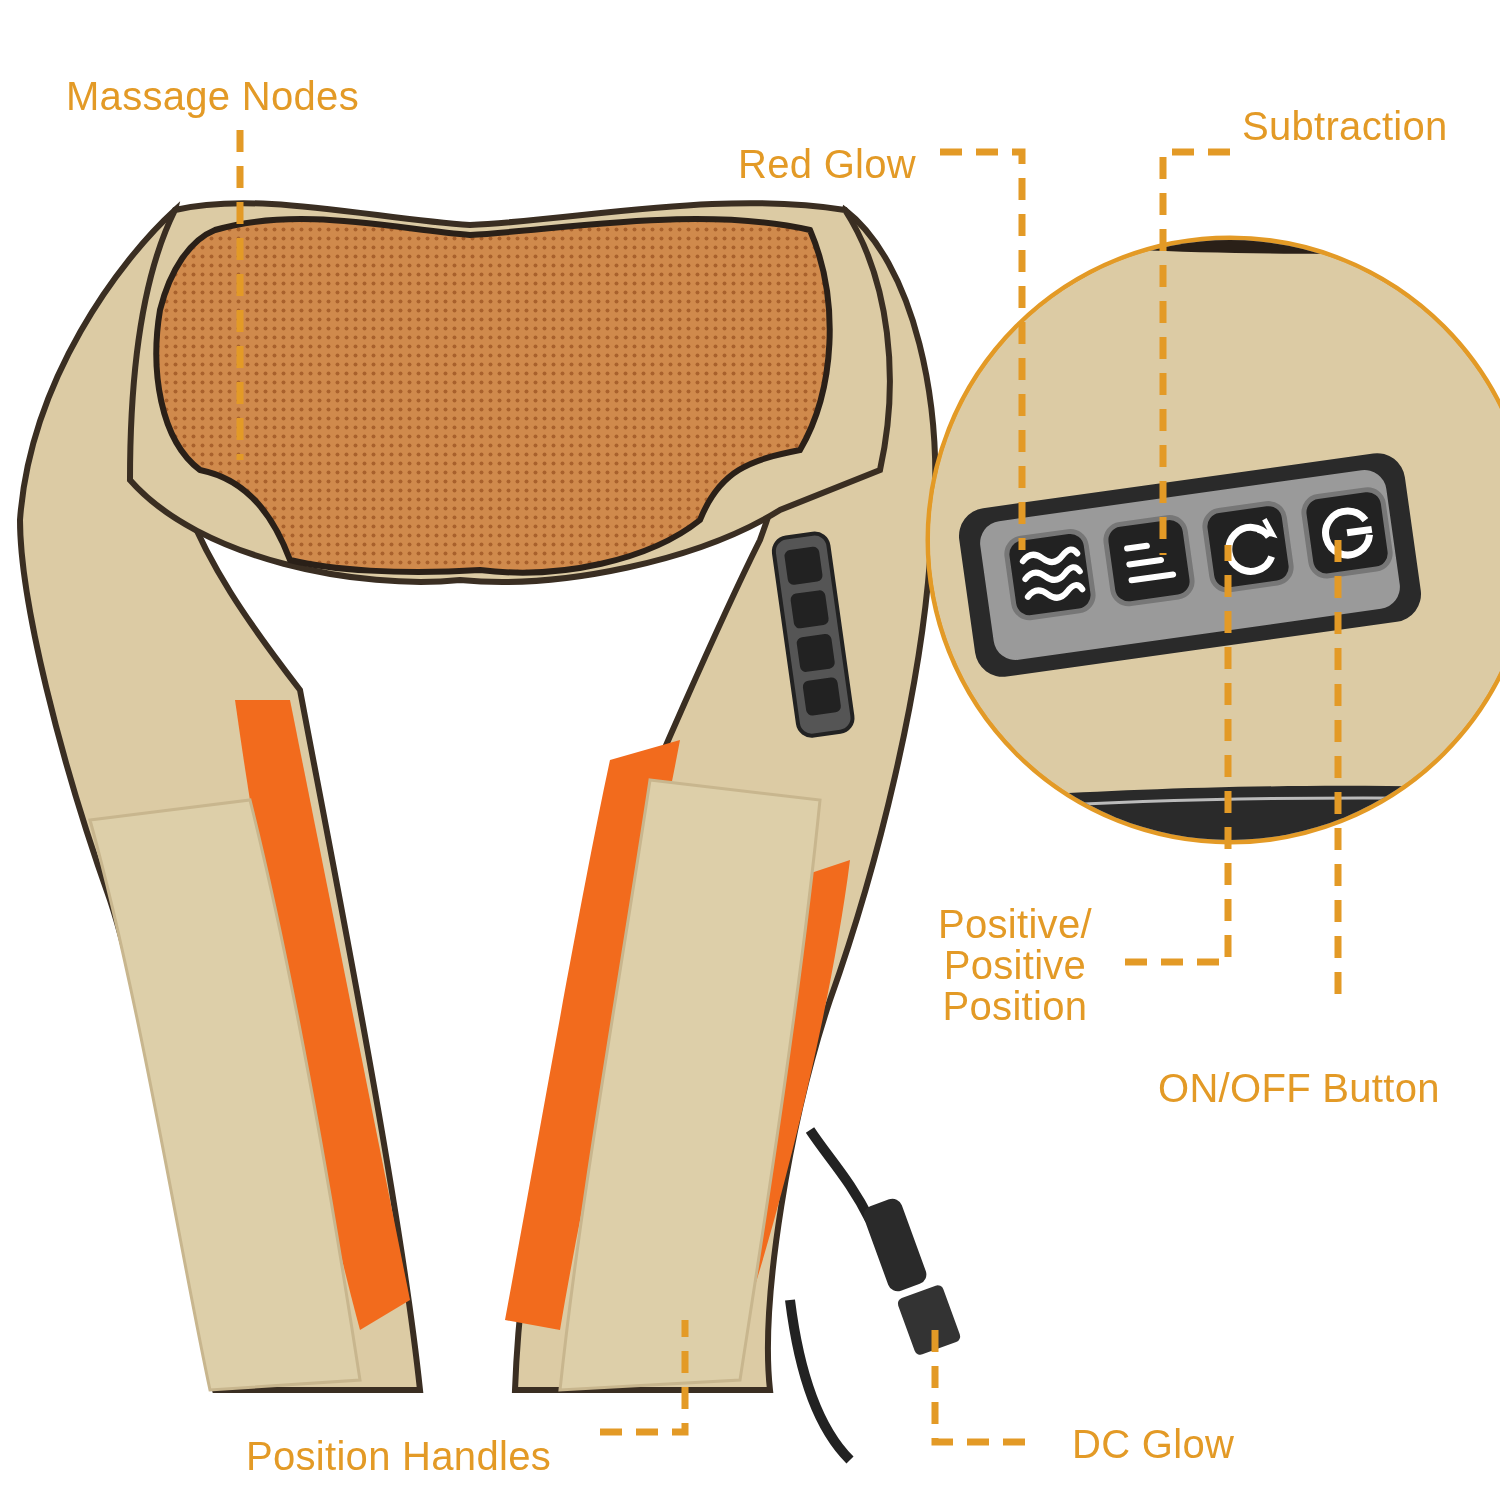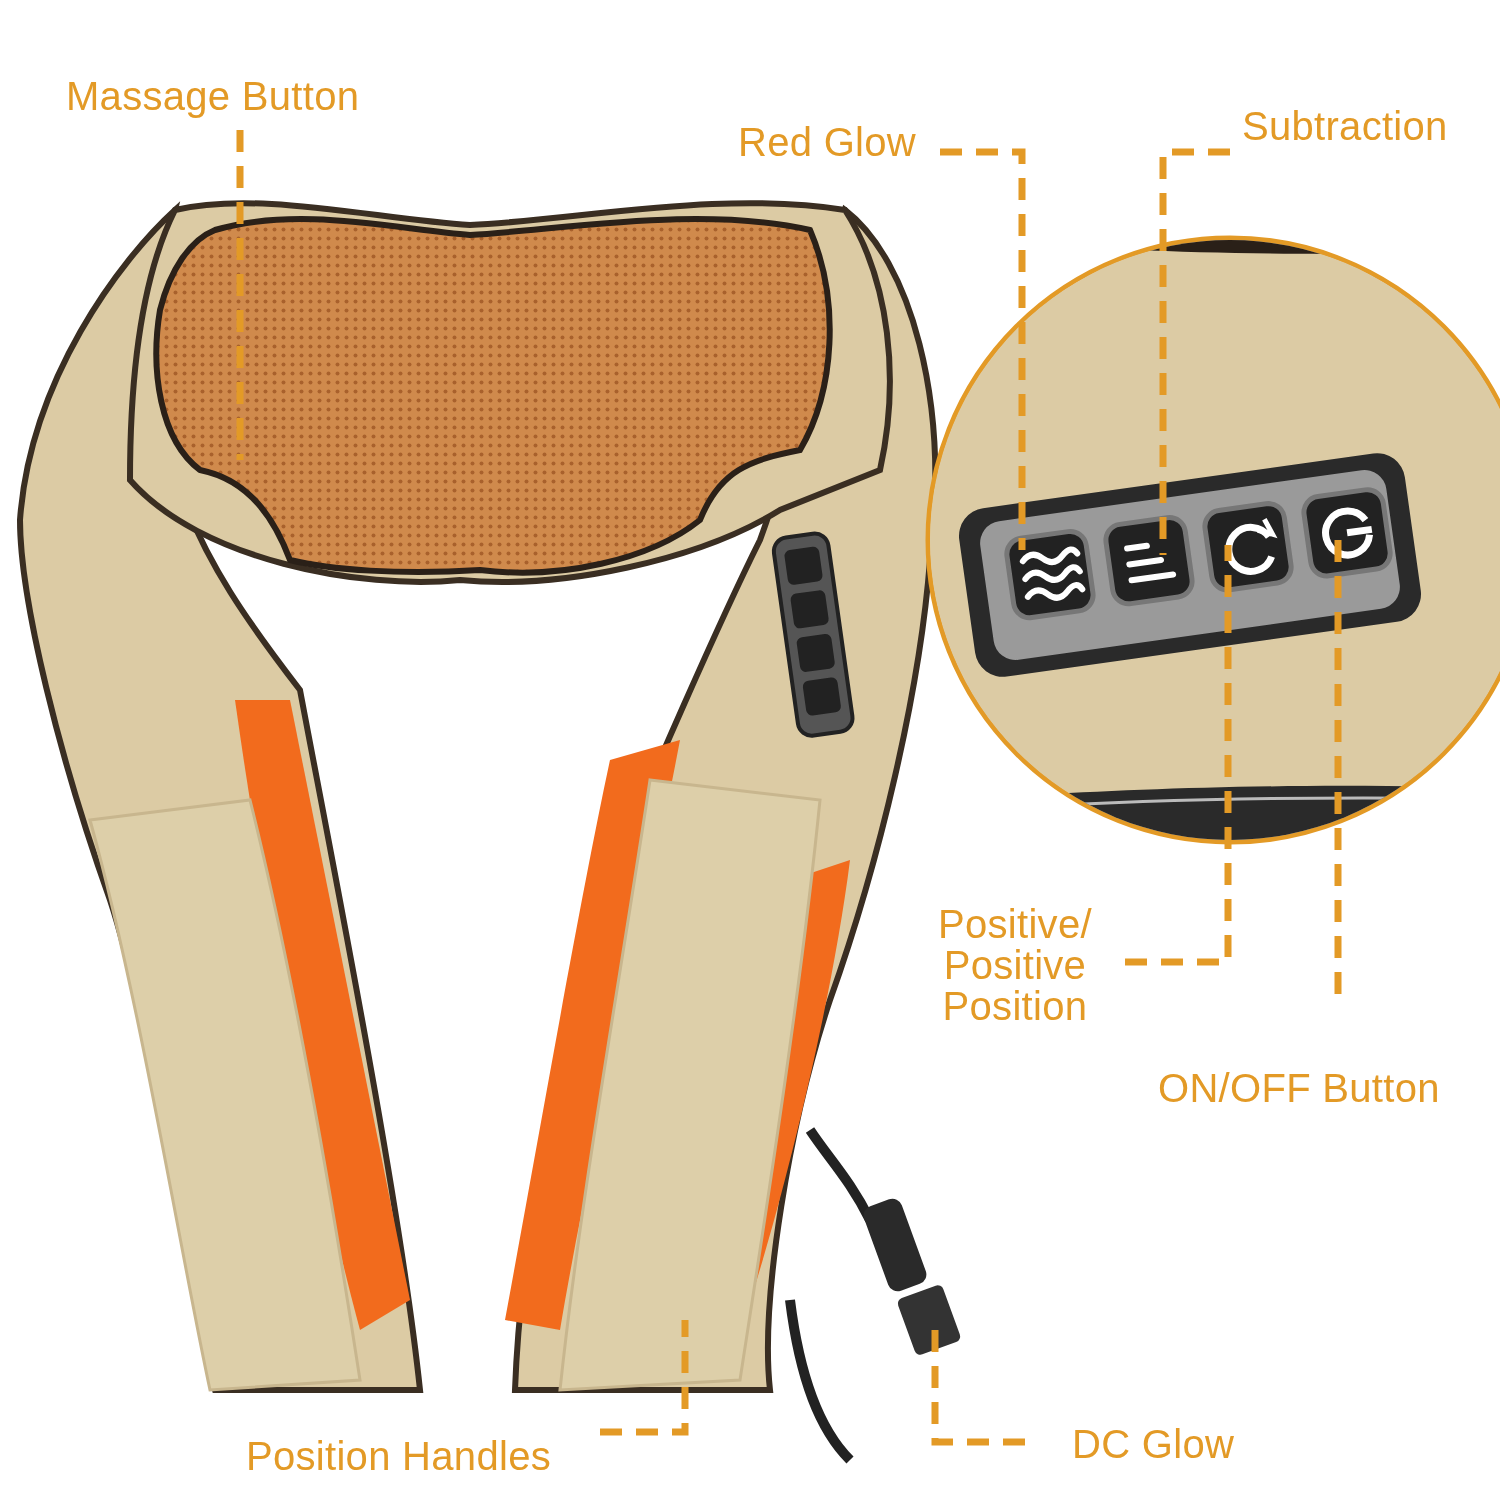--- a/index.html
+++ b/index.html
@@ -108,22 +108,22 @@
     <polyline points="1125,962 1228,962 1228,545"></polyline>
 
     <line x1="1338" y1="540" x2="1338" y2="1005"></line>
 
     <polyline points="600,1432 685,1432 685,1320"></polyline>
 
     <polyline points="935,1330 935,1442 1035,1442"></polyline>
   </g>
 </svg>
 
-<div class="label" style="left:66px;top:76px;">Massage Button</div>
-<div class="label" style="left:738px;top:122px;text-align:center;">Red Glow</div>
+<div class="label" style="left:66px;top:76px;">Massage Nodes</div>
+<div class="label" style="left:738px;top:144px;text-align:center;">Red Glow</div>
 <div class="label multi" style="left:1242px;top:106px;">
   <div>Subtraction</div>
 </div>
 <div class="label multi" style="left:938px;top:904px;text-align:center;">
   <div>Positive/</div>
   <div>Positive</div>
   <div>Position</div>
 </div>
 <div class="label" style="left:1158px;top:1068px;">ON/OFF Button</div>
 <div class="label" style="left:246px;top:1414px;margin-top:22px;">Position Handles</div>

